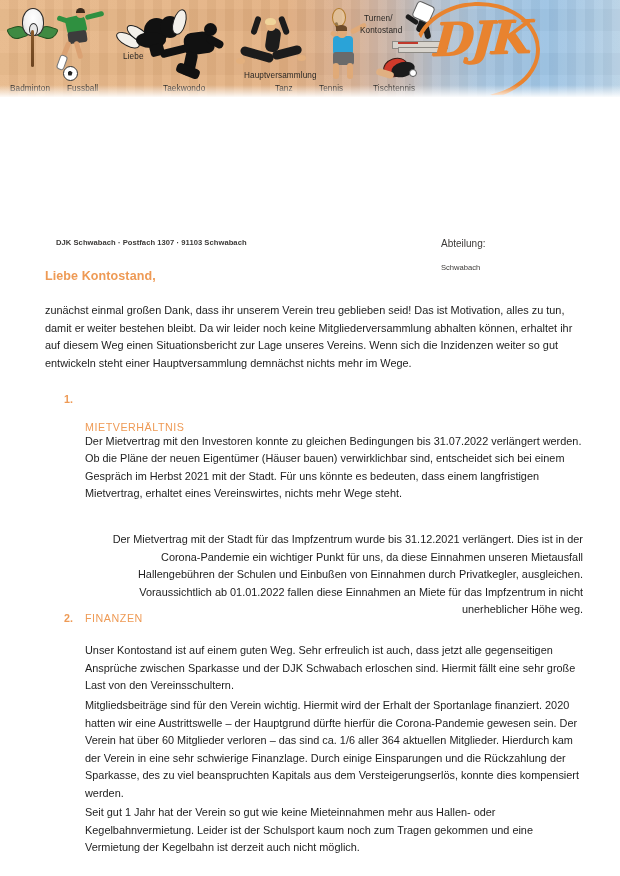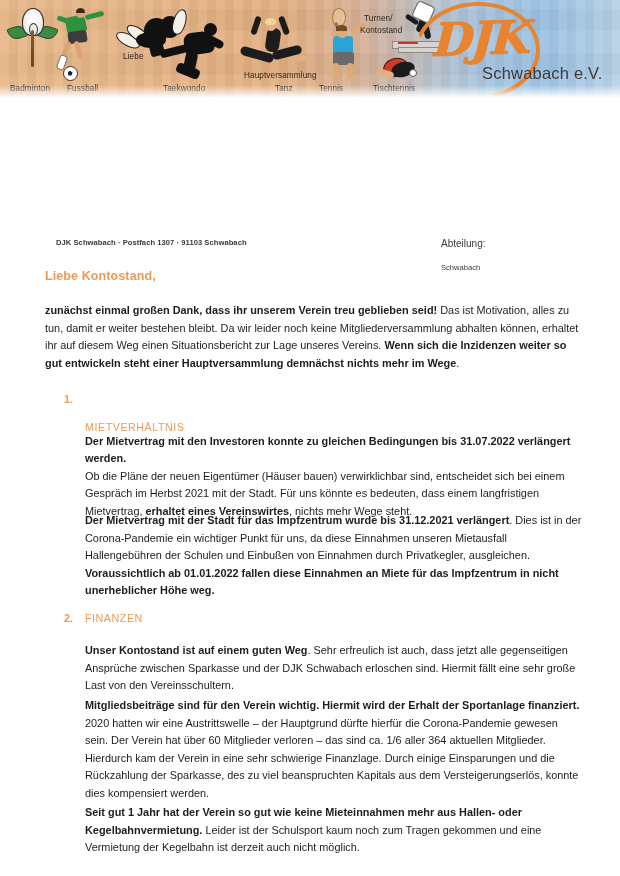--- a/index.html
+++ b/index.html
@@ -162,21 +162,21 @@
     position:absolute; left: 45px; top: 172px;
     font-size: 12.5px; font-weight: 700; color: #ee9a55;
     letter-spacing: .1px;
   }
 
   .body-block {
     position:absolute; left: 45px; width: 538px;
     font-size: 10.9px; line-height: 17.6px; color: #1d1d1d;
     text-align: left;
   }
-  .body-block b { font-weight: 700; }
+  .body-block b { font-weight: 400; }
 
   .intro { top: 205px; }
 
   .sec-head {
     position:absolute; font-size: 10.7px; color: #ee9a55;
     font-weight: 400; letter-spacing: .55px;
   }
   .sec-num {
     position:absolute; font-size: 10.7px; color: #ee9a55; font-weight: 700;
   }
@@ -280,21 +280,20 @@
   <div class="sport-label" style="left:244px; top:71px;">Hauptversammlung</div>
   <div class="sport-label" style="left:275px; top:84px;">Tanz</div>
   <div class="sport-label" style="left:319px; top:84px;">Tennis</div>
   <div class="sport-label" style="left:373px; top:84px;">Tischtennis</div>
   <div class="sport-label" style="left:364px; top:14px;">Turnen/</div>
   <div class="sport-label" style="left:360px; top:26px;">Kontostand</div>
 
   <div class="logo-wrap">
     <div class="logo-swoosh"></div>
     <div class="logo-djk">DJK</div>
-    <div class="logo-sub">Schwabach e.V.</div>
   </div>
 
   <div class="banner-bottom-fade"></div>
 </div>
 
 <div class="page">
 
   <div class="addr-line">DJK Schwabach · Postfach 1307 · 91103 Schwabach</div>
   <div class="abteilung">Abteilung:</div>
   <div class="abteilung-val">Schwabach</div>
@@ -306,21 +305,21 @@
   </div>
 
   <div class="sec-num" style="left:64px; top:296px;">1.</div>
   <div class="sec-head" style="left:85px; top:296px;margin-top:28px;">MIETVERHÄLTNIS</div>
 
   <div class="body-block indent" style="top:318px; white-space:pre-line;">
     <b>Der Mietvertrag mit den Investoren konnte zu gleichen Bedingungen bis 31.07.2022 verlängert werden.</b><span>
 Ob die Pläne der neuen Eigentümer (Häuser bauen) verwirklichbar sind, entscheidet sich bei einem Gespräch im Herbst 2021 mit der Stadt. Für uns könnte es bedeuten, dass einem langfristigen Mietvertrag, </span><b>erhaltet eines Vereinswirtes</b><span>, nichts mehr Wege steht.</span>
   </div>
 
-  <div class="body-block indent" style="top:415px;">
+  <div class="body-block indent" style="top:434px;text-align:right;">
     <b>Der Mietvertrag mit der Stadt für das Impfzentrum wurde bis 31.12.2021 verlängert</b><span>. Dies ist in der Corona-Pandemie ein wichtiger Punkt für uns, da diese Einnahmen unseren Mietausfall Hallengebühren der Schulen und Einbußen von Einnahmen durch Privatkegler, ausgleichen. </span><b>Voraussichtlich ab 01.01.2022 fallen diese Einnahmen an Miete für das Impfzentrum in nicht unerheblicher Höhe weg.</b><span></span>
   </div>
 
   <div class="sec-num" style="left:64px; top:515px;">2.</div>
   <div class="sec-head" style="left:85px; top:515px;">FINANZEN</div>
 
   <div class="body-block indent" style="top:545px;">
     <b>Unser Kontostand ist auf einem guten Weg</b><span>. Sehr erfreulich ist auch, dass jetzt alle gegenseitigen Ansprüche zwischen Sparkasse und der DJK Schwabach erloschen sind. Hiermit fällt eine sehr große Last von den Vereinsschultern.</span>
   </div>
 

